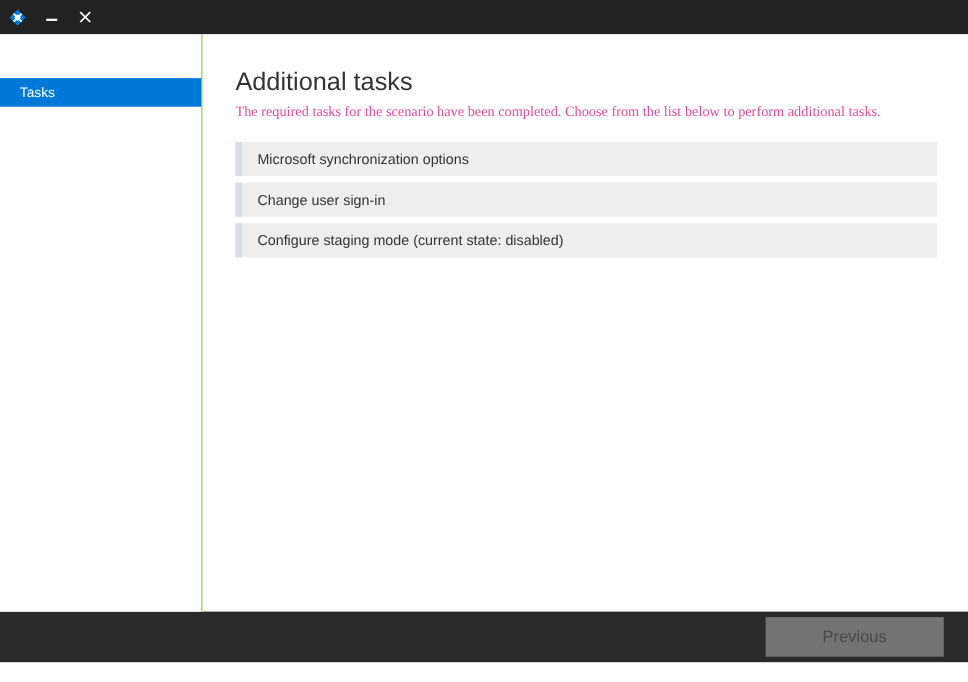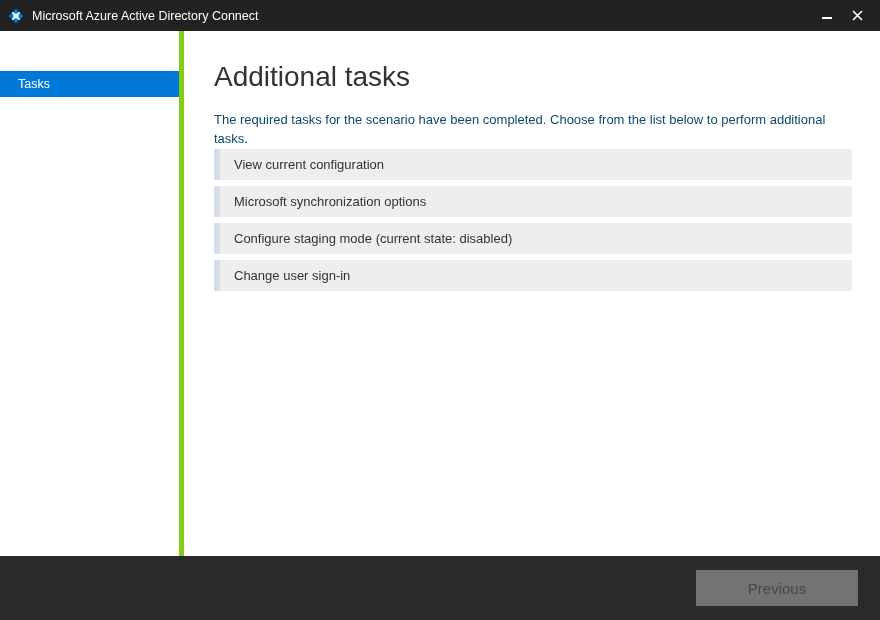--- a/index.html
+++ b/index.html
@@ -76,21 +76,21 @@
     .container {
       display: flex;
       height: 525px;
       background: #fff;
     }
 
     
     .sidebar {
       width: 184px;
       background: #fff;
-      border-right: 5px solid #84cc16;
+      border-right: 1px solid #84cc16;
       padding-top: 40px;
     }
 
     .sidebar-item {
       height: 26px;
       display: flex;
       align-items: center;
       padding-left: 18px;
       font-size: 12.5px;
       color: #333;
@@ -102,30 +102,32 @@
       color: #fff;
     }
 
     
     .content {
       flex: 1;
       padding: 30px 28px 20px 30px;
     }
 
     .page-heading {
-      font-size: 28px;
+      font-size: 23px;
       font-weight: 300;
       color: #333;
-      margin-bottom: 18px;
+      margin-bottom: 4px;
     }
 
     .page-desc {
       font-size: 13px;
-      color: #0c4a6e;
+      color: #ec4899;
       line-height: 1.45;
+      margin-bottom: 18px;
+      font-family: Liberation Serif, serif;
     }
 
     .task-list {
       display: flex;
       flex-direction: column;
       gap: 6px;
     }
 
     .task-item {
       background: #eeeeee;
@@ -144,21 +146,21 @@
       position: absolute;
       left: 0;
       top: 0;
       bottom: 0;
       width: 6px;
       background: #d6dfe9;
     }
 
     
     .footer {
-      height: 64px;
+      height: 46px;
       background: #2a2a2a;
       display: flex;
       align-items: center;
       justify-content: flex-end;
       padding-right: 22px;
       gap: 18px;
     }
 
     .footer-btn {
       width: 162px;
@@ -179,21 +181,20 @@
   <span class="app-icon">
     <svg width="16" height="16" viewBox="0 0 16 16">
       <g transform="translate(8,8) rotate(45)">
         <rect x="-5.2" y="-5.2" width="10.4" height="10.4" fill="#0078d7"></rect>
         <rect x="-0.8" y="-5.2" width="1.6" height="10.4" fill="#fff"></rect>
         <rect x="-5.2" y="-0.8" width="10.4" height="1.6" fill="#fff"></rect>
         <rect x="-2.2" y="-2.2" width="4.4" height="4.4" fill="#fff"></rect>
       </g>
     </svg>
   </span>
-  <span class="title">Microsoft Azure Active Directory Connect</span>
   <div class="win-controls">
     <div class="win-btn">
       <div class="minimize-dash"></div>
     </div>
     <div class="win-btn close-x">
       <svg width="11" height="11" viewBox="0 0 11 11">
         <line x1="1" y1="1" x2="10" y2="10" stroke="#fff" stroke-width="1.6"></line>
         <line x1="10" y1="1" x2="1" y2="10" stroke="#fff" stroke-width="1.6"></line>
       </svg>
     </div>
@@ -207,31 +208,28 @@
       <span>Tasks</span>
     </div>
   </div>
 
   <div class="content">
     <h1 class="page-heading">Additional tasks</h1>
     <p class="page-desc">The required tasks for the scenario have been completed. Choose from the list below to perform additional tasks.</p>
 
     <div class="task-list">
       <div class="task-item">
-        <span>View current configuration</span>
+        <span>Microsoft synchronization options</span>
       </div>
       <div class="task-item">
-        <span>Microsoft synchronization options</span>
+        <span>Change user sign-in</span>
       </div>
       <div class="task-item">
         <span>Configure staging mode (current state: disabled)</span>
       </div>
-      <div class="task-item">
-        <span>Change user sign-in</span>
-      </div>
     </div>
   </div>
 
 </div>
 
 <div class="footer">
   <button class="footer-btn" disabled="">Previous</button>
 </div>
 
 </body></html>

